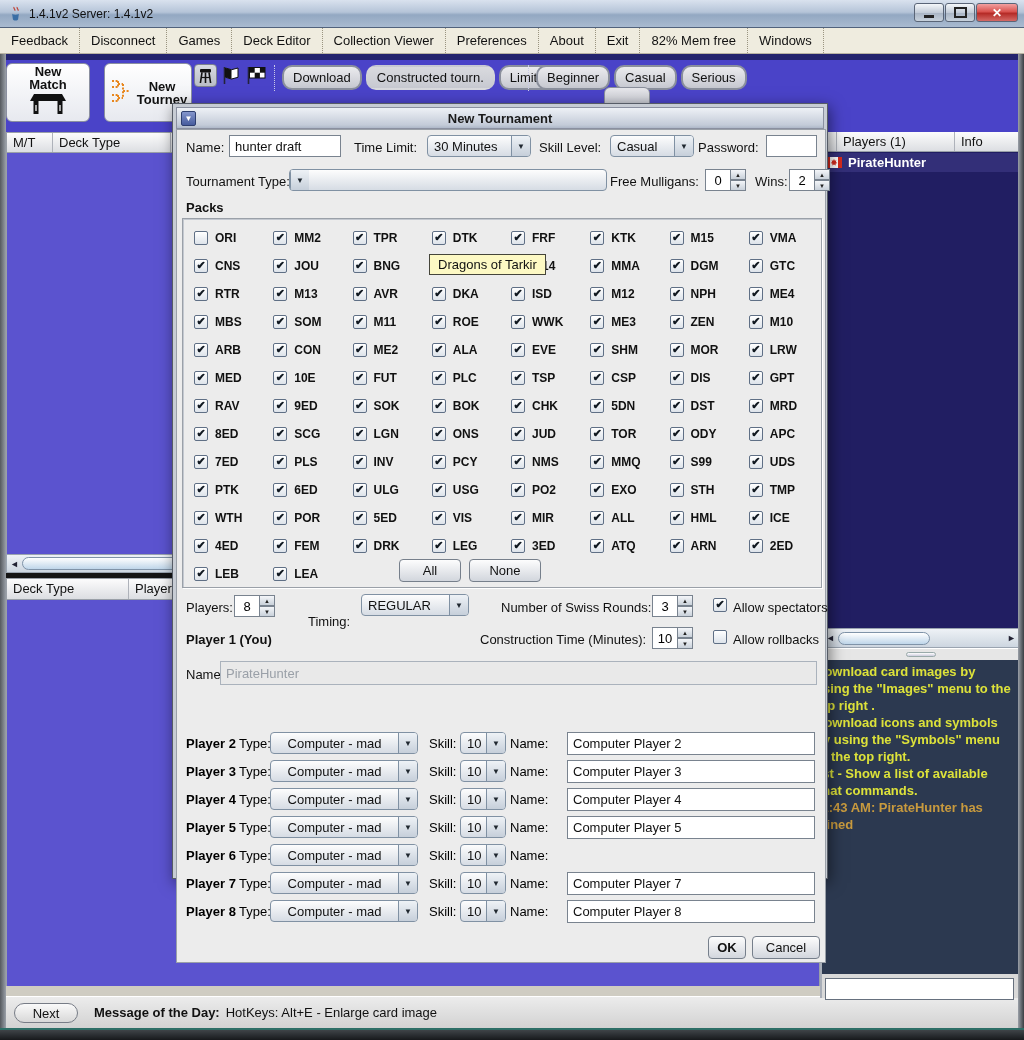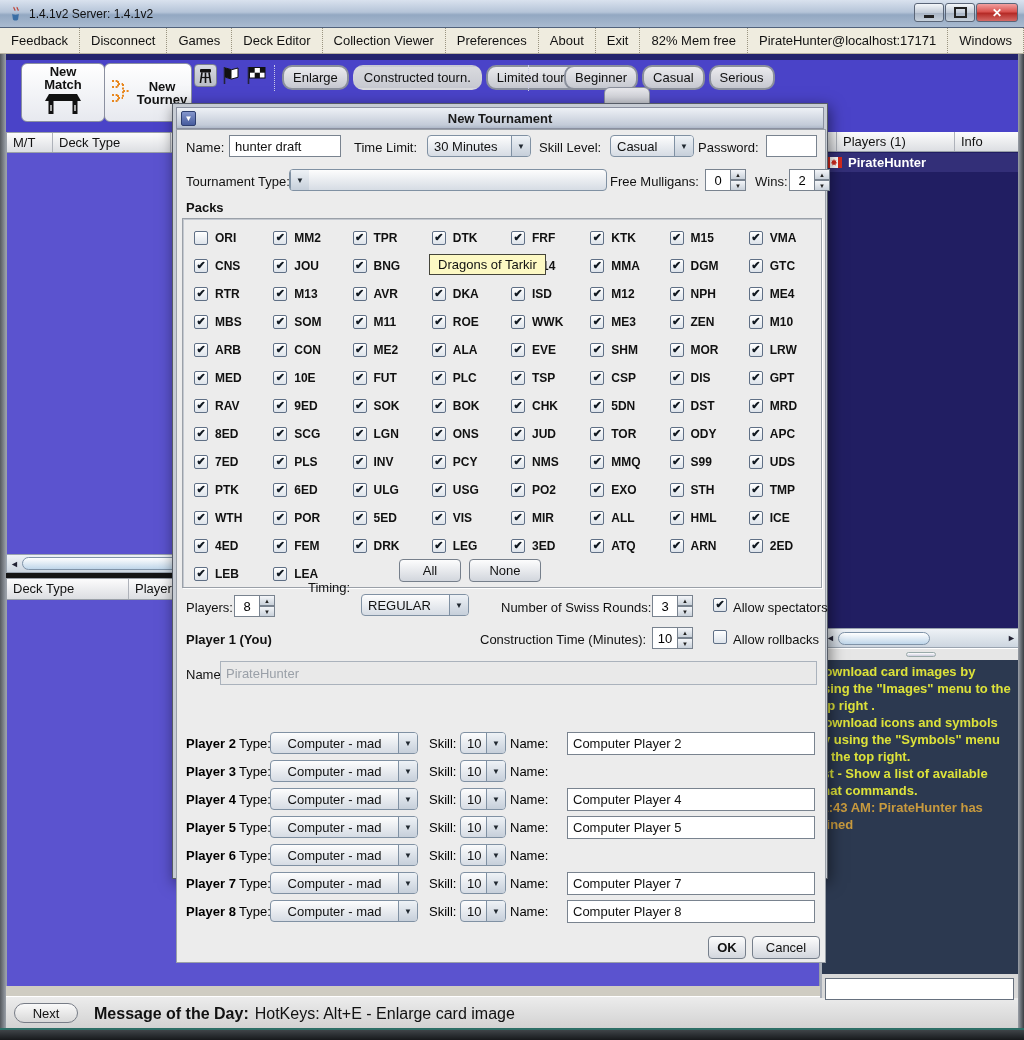--- a/index.html
+++ b/index.html
@@ -79,21 +79,21 @@
   #t2-body { position:absolute; left:6px; top:600px; width:814px; height:386px; background:#5b53cf;
     border-left:1px solid #9aa0a8; border-right:1px solid #9aa0a8; }
   #left-gap { position:absolute; left:6px; top:986px; width:814px; height:10px; background:#cfccc2; }
 
   
   #bottombar { position:absolute; left:6px; top:996px; width:1012px; height:32px;
     background:linear-gradient(#ececec,#d2d2d2); border-top:1px solid #ffffff; z-index:1; }
   #next-btn { position:absolute; left:8px; top:6px; width:64px; height:20px; border-radius:10px;
     background:linear-gradient(#fafafa,#d8d8d8); border:1px solid #777c86; font-size:13px;
     display:flex; align-items:center; justify-content:center; }
-  #motd { position:absolute; left:88px; top:8px; font-size:16px; color:#111; white-space:nowrap; }
+  #motd { position:absolute; left:88px; top:8px; font-size:13px; color:#111; white-space:nowrap; }
   #motd .b { font-weight:bold; margin-right:6px; }
 
   
   #rightpanel { position:absolute; left:820px; top:132px; width:198px; height:866px;
     background:#d9d9d9; border-left:2px solid #a8aeb8; z-index:3; }
   #rp-head { position:absolute; left:0; top:0; width:198px; height:20px; display:flex;
     background:linear-gradient(#fcfcfc,#dcdee2); border-bottom:1px solid #9aa0a8; }
   #rp-head .thcell { border-right:1px solid #aeb2ba; }
   #rp-list { position:absolute; left:0; top:20px; width:198px; height:476px; background:#211e62; }
   #rp-row { position:absolute; left:1px; top:1px; width:196px; height:19px; background:#332f78;
@@ -203,27 +203,26 @@
   <div id="menubar">
       <span class="menu-item">Feedback</span>
       <span class="menu-item">Disconnect</span>
       <span class="menu-item">Games</span>
       <span class="menu-item">Deck Editor</span>
       <span class="menu-item">Collection Viewer</span>
       <span class="menu-item">Preferences</span>
       <span class="menu-item">About</span>
       <span class="menu-item">Exit</span>
       <span class="menu-item">82% Mem free</span>
-      <span class="menu-item">PirateHunter@localhost:17171</span>
       <span class="menu-item">Windows</span>
     </div>
   <div id="navstrip"></div>
 
   <div id="toolbar">
-    <div class="bigbtn" id="btn-new-match" style="left:15px;width:84px">
+    <div class="bigbtn" id="btn-new-match" style="left:0;width:84px">
       <span class="cap" style="width:60px">New Match</span>
       <span>
         <svg width="40" height="24" viewBox="0 0 40 24">
             <path d="M6 2 h28 l4 7 H2 z" fill="#111"></path>
             <path d="M8 9 v13 M32 9 v13" stroke="#111" stroke-width="5"></path>
             <path d="M8 13 v6 M32 13 v6" stroke="#e8e8e8" stroke-width="1.4"></path>
           </svg>
       </span>
     </div>
     <div class="bigbtn" id="btn-new-tourney" style="left:98px;width:88px">
@@ -254,26 +253,26 @@
       <svg width="21" height="19" viewBox="0 0 21 19">
           <path d="M2.5 1 v17" stroke="#23233a" stroke-width="1.6"></path>
           <rect x="3.5" y="1.5" width="15.5" height="10.5" fill="#fff" stroke="#111"></rect>
           <rect x="3.5" y="1.5" width="5.2" height="5.2" fill="#111"></rect>
           <rect x="13.9" y="1.5" width="5.1" height="5.2" fill="#111"></rect>
           <rect x="8.7" y="6.7" width="5.2" height="5.3" fill="#111"></rect>
         </svg>
     </span>
     <span class="toolsep" style="left:268px"></span>
     <div id="mode-group" style="left:276px">
-        <span class="tbtn">Enlarge</span>
+        <span class="tbtn">Download</span>
         <span class="tbtn flat">Constructed tourn.</span>
         <span class="tbtn">Limited tourn.</span>
       </div>
     <span class="toolsep" style="left:522px"></span>
-    <div id="skill-group" style="left:558px">
+    <div id="skill-group" style="left:530px">
         <span class="tbtn">Beginner</span>
         <span class="tbtn">Casual</span>
         <span class="tbtn">Serious</span>
       </div>
     <div id="partial-button"></div>
   </div>
 
   <div class="thead" id="t1-head">
     <div class="thcell" style="width:46px">M/T</div>
     <div class="thcell" style="width:118px">Deck Type</div>
@@ -787,21 +786,21 @@
       <div id="tooltip">Dragons of Tarkir</div>
 
       <span class="lbl" style="left:9px;top:470px">Players:</span>
       <div class="spin" style="left:57px;top:465px">
         <span class="sval">8</span>
         <span class="sarr">
             <i class="up"></i>
             <i class="dn"></i>
           </span>
       </div>
-      <span class="lbl" style="left:131px;top:450px">Timing:</span>
+      <span class="lbl" style="left:131px;top:484px">Timing:</span>
       <div class="combo" style="left:184px;top:464px;width:108px">
         <span class="cval">REGULAR</span>
           <span class="carr"></span>
       </div>
       <span class="lbl" style="left:324px;top:470px">Number of Swiss Rounds:</span>
       <div class="spin" style="left:475px;top:465px">
         <span class="sval">3</span>
         <span class="sarr">
             <i class="up"></i>
             <i class="dn"></i>
@@ -847,20 +846,21 @@
             <div class="combo tc" style="position: absolute;">
               <span class="cval">Computer - mad</span>
               <span class="carr"></span>
             </div>
             <span class="sl">Skill:</span>
             <div class="combo sc" style="position: absolute;">
               <span class="cval">10</span>
               <span class="carr"></span>
             </div>
             <span class="nl">Name:</span>
+            <div class="tf nf">Computer Player 3</div>
           </div>
           <div class="prow">
             <span class="pl">Player 4</span>
             <span class="tl">Type:</span>
             <div class="combo tc" style="position: absolute;">
               <span class="cval">Computer - mad</span>
               <span class="carr"></span>
             </div>
             <span class="sl">Skill:</span>
             <div class="combo sc" style="position: absolute;">

